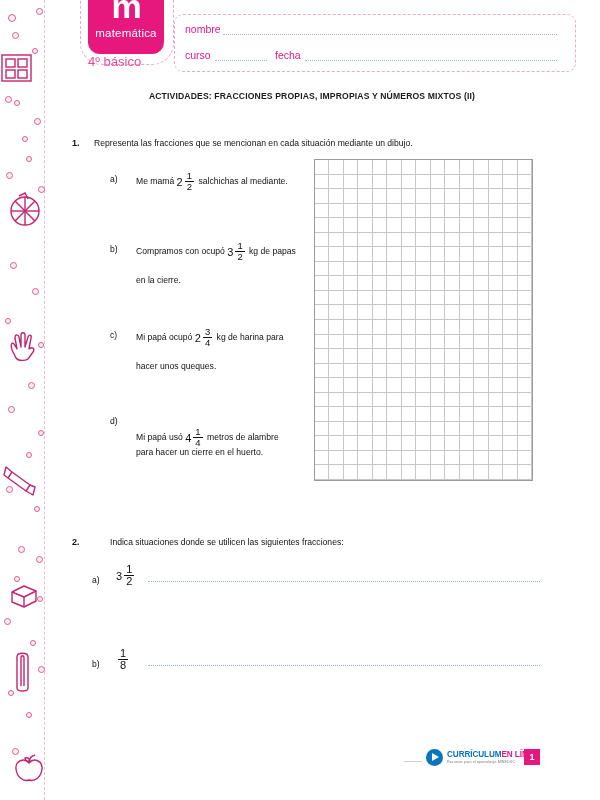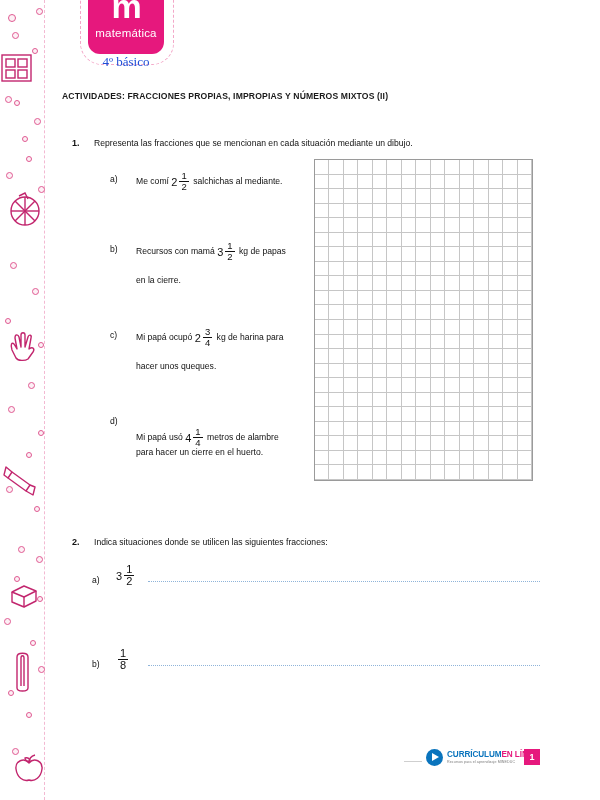--- a/index.html
+++ b/index.html
@@ -63,24 +63,23 @@
   .logo-word {
     color: #ffffff;
     font-size: 11.5px;
     line-height: 11px;
     letter-spacing: 0.2px;
   }
   .logo-grade {
     position: absolute;
     left: 26px; top: 54px;
     width: 76px;
-    text-align: center;
-    color: #1d4ed8;
+    text-align: left;
+    color: #ec4899;
     font-size: 13px;
-    font-family: Liberation Serif, serif;
   }
   .logo-ring {
     position: absolute;
     left: 18px; top: -22px;
     width: 92px; height: 86px;
     border: 1px dashed #f3a8c8;
     border-radius: 0 0 22px 22px;
     border-top: none;
   }
 
@@ -100,20 +99,21 @@
     position: absolute;
     border-bottom: 1px dotted #9fb8d8;
     height: 0;
   }
 
   
   .page-title {
     position: absolute;
     left: 62px; top: 91px;
     width: 500px;
+    text-align: center;
     font-size: 8.6px;
     font-weight: bold;
     color: #1a1a1a;
     letter-spacing: 0.15px;
   }
 
   .q-num {
     position: absolute;
     font-size: 9px;
     font-weight: bold;
@@ -356,43 +356,53 @@
 </div>
 
 <div class="header">
   <div class="logo-ring"></div>
   <div class="logo-box">
     <div class="logo-m">m</div>
     <div class="logo-word">matemática</div>
   </div>
   <div class="logo-grade">4º básico</div>
 
+  <div class="fields">
+    <div class="field-label" style="left:10px; top:8px;">nombre</div>
+    <div class="field-line" style="left:48px; top:19px; width:334px;"></div>
+
+    <div class="field-label" style="left:10px; top:34px;">curso</div>
+    <div class="field-line" style="left:40px; top:45px; width:52px;"></div>
+
+    <div class="field-label" style="left:100px; top:34px;">fecha</div>
+    <div class="field-line" style="left:130px; top:45px; width:252px;"></div>
+  </div>
 </div>
 
 <div class="page-title">ACTIVIDADES: FRACCIONES PROPIAS, IMPROPIAS Y NÚMEROS MIXTOS (II)</div>
 
 <div class="q-num" style="left:72px; top:138px;">1.</div>
 <div class="q-text" style="left:94px; top:138px;">Representa las fracciones que se mencionan en cada situación mediante un dibujo.</div>
 
 <div class="item-letter" style="left:110px; top:174px;">a)</div>
 <div class="item-body" style="left:136px; top:168px;">
-  <span>Me comí</span>
+  <span>Me mamá</span>
   <span class="mixed">
     <span class="whole">2</span><span class="frac">
       <span class="num">1</span>
       <span class="bar"></span>
       <span class="den">2</span>
     </span>
   </span>
   <span>salchichas al mediante.</span>
 </div>
 
 <div class="item-letter" style="left:110px; top:244px;">b)</div>
 <div class="item-body" style="left:136px; top:238px;">
-  <span>Recursos con mamá</span>
+  <span>Compramos con ocupó</span>
   <span class="mixed">
     <span class="whole">3</span><span class="frac">
       <span class="num">1</span>
       <span class="bar"></span>
       <span class="den">2</span>
     </span>
   </span>
   <span>kg de papas</span>
 </div>
 <div class="q-text" style="left:136px; top:275px;">en la cierre.</div>
@@ -752,21 +762,21 @@
     <div class="cell"></div>
     <div class="cell"></div>
     <div class="cell"></div>
     <div class="cell"></div>
     <div class="cell"></div>
     <div class="cell"></div>
     <div class="cell"></div>
   </div>
 
 <div class="q-num" style="left:72px; top:537px;">2.</div>
-<div class="q-text" style="left:94px; top:537px;">Indica situaciones donde se utilicen las siguientes fracciones:</div>
+<div class="q-text" style="left:110px; top:537px;">Indica situaciones donde se utilicen las siguientes fracciones:</div>
 
 <div class="item-letter" style="left:92px; top:575px;">a)</div>
 <div class="item-body" style="left:116px; top:562px;">
   <span class="mixed">
     <span class="whole">3</span><span class="frac frac-big">
       <span class="num">1</span>
       <span class="bar"></span>
       <span class="den">2</span>
     </span>
   </span>

